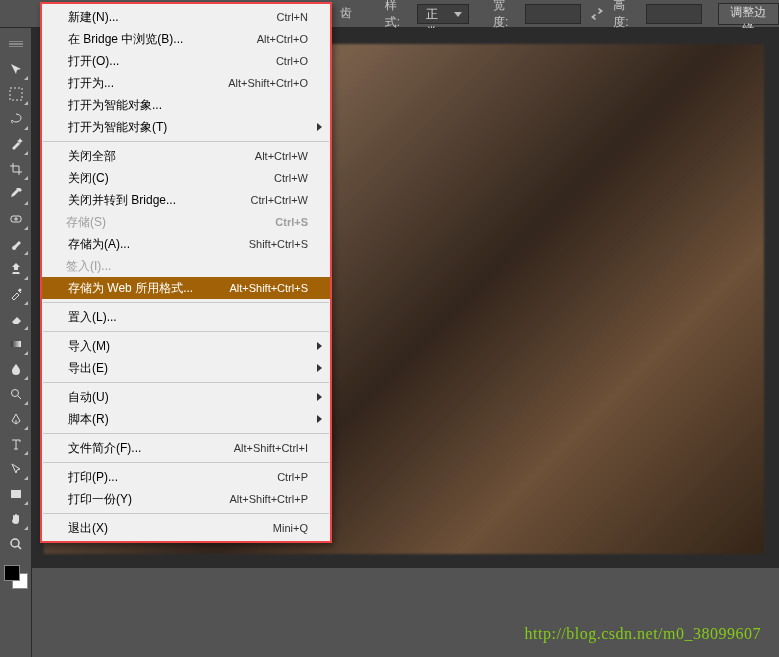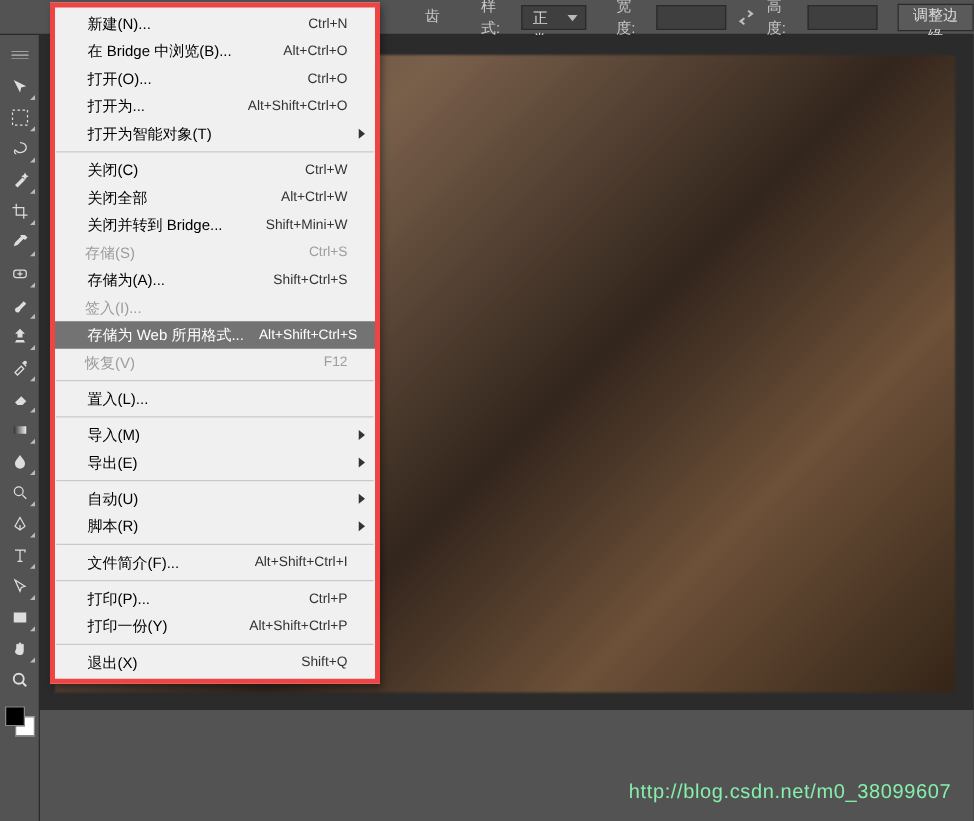--- a/index.html
+++ b/index.html
@@ -39,37 +39,37 @@
           border:1px solid #888; }
 
   
   .canvas-area{ position:absolute;left:32px;top:28px;right:0;height:540px;
                 background:#2b2b2b; overflow:hidden; }
   .document-placeholder{ position:absolute;left:12px;top:16px;width:720px;height:510px;
           background:linear-gradient(135deg,#5b4638 0%,#7a6350 25%,#3a2e26 55%,#6f553f 75%,#3b2d21 100%);
           filter:blur(1px) contrast(1.1); }
 
   
-  .file-menu{ position:absolute;left:40px;top:2px;width:264px;background:#f0f0f0;
-              border:4px solid #ef4444;box-shadow:2px 3px 6px rgba(0,0,0,.4);
+  .file-menu{ position:absolute;left:40px;top:2px;width:292px;background:#f0f0f0;
+              border:2px solid #ef4444;box-shadow:2px 3px 6px rgba(0,0,0,.4);
               font-size:12px;color:#000;z-index:50; padding:2px 0; }
   .menu-item{ display:flex;align-items:center;height:22px;padding:0 22px 0 26px;
               justify-content:space-between;white-space:nowrap; }
-  .menu-item.highlight{ background:#737373;color:#fff;gap:12px; }
+  .menu-item.highlight{ background:#a16207;color:#fff;gap:12px; }
   .menu-item.disabled{ color:#9d9d9d;padding-left:24px; }
   .menu-item .arrow{ margin-left:auto;margin-right:-14px;border-top:4px solid transparent;
                      border-bottom:4px solid transparent;border-left:5px solid #333; }
   .menu-item .short{ color:#333;font-size:11px; }
   .menu-item.highlight .short{ color:#fff; }
-  .menu-item.disabled .short{ color:#9d9d9d; }
+  .menu-item.disabled .short{ color:#9d9d9d;font-weight:bold; }
   .menu-sep{ height:1px;background:#c9c9c9;margin:3px 1px; }
 
   
-  .watermark{ position:absolute;right:18px;bottom:14px;color:#86efac;
-              font-family:Liberation Sans, sans-serif;font-size:16px;letter-spacing:.5px; }
+  .watermark{ position:absolute;right:18px;bottom:14px;color:#84cc16;
+              font-family:Liberation Serif, serif;font-size:16px;letter-spacing:.5px; }
 </style>
 </head>
 <body>
 
 <div class="options-bar">
   <span class="label">齿</span>
   <span style="width:18px"></span>
   <span class="label">样式:</span>
   <div class="dropdown">
     <span>正常</span>
@@ -243,55 +243,54 @@
     </div>
     <div class="menu-item">
       <span>打开(O)...</span>
       <span class="short">Ctrl+O</span>
     </div>
     <div class="menu-item">
       <span>打开为...</span>
       <span class="short">Alt+Shift+Ctrl+O</span>
     </div>
     <div class="menu-item">
+      <span>打开为智能对象...</span>
+    </div>
+    <div class="menu-item">
       <span>打开为智能对象(T)</span>
       <span class="arrow"></span>
     </div>
     <div class="menu-sep"></div>
+    <div class="menu-item">
+      <span>关闭全部</span>
+      <span class="short">Alt+Ctrl+W</span>
+    </div>
     <div class="menu-item">
       <span>关闭(C)</span>
       <span class="short">Ctrl+W</span>
     </div>
     <div class="menu-item">
-      <span>关闭全部</span>
-      <span class="short">Alt+Ctrl+W</span>
-    </div>
-    <div class="menu-item">
       <span>关闭并转到 Bridge...</span>
-      <span class="short">Shift+Mini+W</span>
+      <span class="short">Ctrl+Ctrl+W</span>
     </div>
     <div class="menu-item disabled">
       <span>存储(S)</span>
       <span class="short">Ctrl+S</span>
     </div>
     <div class="menu-item">
       <span>存储为(A)...</span>
       <span class="short">Shift+Ctrl+S</span>
     </div>
     <div class="menu-item disabled">
       <span>签入(I)...</span>
     </div>
     <div class="menu-item highlight">
       <span>存储为 Web 所用格式...</span>
       <span class="short">Alt+Shift+Ctrl+S</span>
     </div>
-    <div class="menu-item disabled">
-      <span>恢复(V)</span>
-      <span class="short">F12</span>
-    </div>
     <div class="menu-sep"></div>
     <div class="menu-item">
       <span>置入(L)...</span>
     </div>
     <div class="menu-sep"></div>
     <div class="menu-item">
       <span>导入(M)</span>
       <span class="arrow"></span>
     </div>
     <div class="menu-item">
@@ -317,17 +316,17 @@
       <span>打印(P)...</span>
       <span class="short">Ctrl+P</span>
     </div>
     <div class="menu-item">
       <span>打印一份(Y)</span>
       <span class="short">Alt+Shift+Ctrl+P</span>
     </div>
     <div class="menu-sep"></div>
     <div class="menu-item">
       <span>退出(X)</span>
-      <span class="short">Shift+Q</span>
+      <span class="short">Mini+Q</span>
     </div>
   </div>
 
 <div class="watermark">http://blog.csdn.net/m0_38099607</div>
 
 </body></html>

